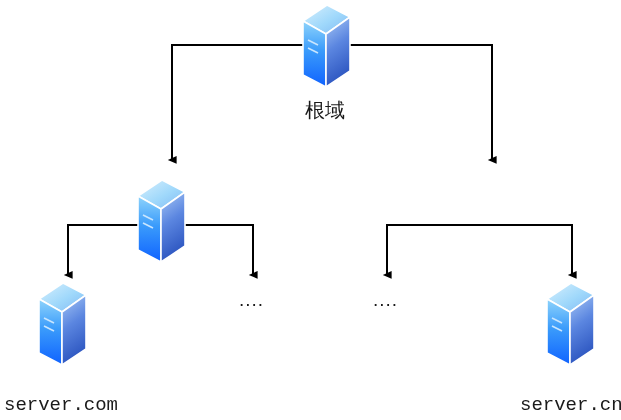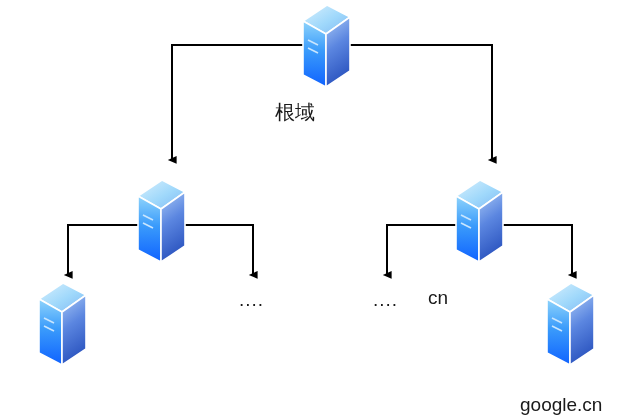--- a/index.html
+++ b/index.html
@@ -32,21 +32,22 @@
     position: absolute;
     left: 0;
     top: 0;
   }
   .node-label {
     position: absolute;
     white-space: nowrap;
     color: #1a1a1a;
     font-size: 19px;
     line-height: 22px;
-    font-family: Liberation Sans, sans-serif;
+    text-align: center;
+    font-family: Liberation Mono, monospace;
   }
   .label-cjk {
     font-size: 20px;
   }
   .ellipsis-label {
     position: absolute;
     white-space: nowrap;
     color: #1a1a1a;
     font-size: 19px;
     line-height: 22px;
@@ -121,49 +122,40 @@
   <div class="node" style="left:132px; top:178px; width:56px; height:88px;">
     <svg class="node-icon" width="56" height="88" viewBox="0 0 56 88">
       <polygon points="6,18 30,2 53,14 29,31" fill="url(#gTop)" stroke="#ffffff" stroke-width="1.6"></polygon>
       <polygon points="6,18 29,31 29,84 6,72" fill="url(#gSide)" stroke="#ffffff" stroke-width="1.6"></polygon>
       <polygon points="29,31 53,14 53,68 29,84" fill="url(#gFront)" stroke="#ffffff" stroke-width="1.6"></polygon>
       <line x1="11" y1="37" x2="21" y2="42" stroke="#cfe9ff" stroke-width="1.6" opacity="0.95"></line>
       <line x1="11" y1="45" x2="21" y2="50" stroke="#cfe9ff" stroke-width="1.6" opacity="0.95"></line>
     </svg>
   </div>
 
-  <div class="node" style="left:450px; top:178px; width:56px; height:88px;">
-    <svg class="node-icon" width="56" height="88" viewBox="0 0 56 88">
-      <polygon points="6,18 30,2 53,14 29,31" fill="url(#gTop)" stroke="#ffffff" stroke-width="1.6"></polygon>
-      <polygon points="6,18 29,31 29,84 6,72" fill="url(#gSide)" stroke="#ffffff" stroke-width="1.6"></polygon>
-      <polygon points="29,31 53,14 53,68 29,84" fill="url(#gFront)" stroke="#ffffff" stroke-width="1.6"></polygon>
-      <line x1="11" y1="37" x2="21" y2="42" stroke="#cfe9ff" stroke-width="1.6" opacity="0.95"></line>
-      <line x1="11" y1="45" x2="21" y2="50" stroke="#cfe9ff" stroke-width="1.6" opacity="0.95"></line>
-    </svg>
-    <div class="node-label" style="left:-22px; top:109px; width:100px;">cn</div>
-  </div>
 
   <div class="node" style="left:33px; top:281px; width:56px; height:88px;">
     <svg class="node-icon" width="56" height="88" viewBox="0 0 56 88">
       <polygon points="6,18 30,2 53,14 29,31" fill="url(#gTop)" stroke="#ffffff" stroke-width="1.6"></polygon>
       <polygon points="6,18 29,31 29,84 6,72" fill="url(#gSide)" stroke="#ffffff" stroke-width="1.6"></polygon>
       <polygon points="29,31 53,14 53,68 29,84" fill="url(#gFront)" stroke="#ffffff" stroke-width="1.6"></polygon>
       <line x1="11" y1="37" x2="21" y2="42" stroke="#cfe9ff" stroke-width="1.6" opacity="0.95"></line>
       <line x1="11" y1="45" x2="21" y2="50" stroke="#cfe9ff" stroke-width="1.6" opacity="0.95"></line>
     </svg>
+    <div class="node-label" style="left:-33px; top:113px; width:122px;">server.com</div>
   </div>
 
   <div class="node" style="left:541px; top:281px; width:56px; height:88px;">
     <svg class="node-icon" width="56" height="88" viewBox="0 0 56 88">
       <polygon points="6,18 30,2 53,14 29,31" fill="url(#gTop)" stroke="#ffffff" stroke-width="1.6"></polygon>
       <polygon points="6,18 29,31 29,84 6,72" fill="url(#gSide)" stroke="#ffffff" stroke-width="1.6"></polygon>
       <polygon points="29,31 53,14 53,68 29,84" fill="url(#gFront)" stroke="#ffffff" stroke-width="1.6"></polygon>
       <line x1="11" y1="37" x2="21" y2="42" stroke="#cfe9ff" stroke-width="1.6" opacity="0.95"></line>
       <line x1="11" y1="45" x2="21" y2="50" stroke="#cfe9ff" stroke-width="1.6" opacity="0.95"></line>
     </svg>
-    <div class="node-label" style="left:-21px; top:113px; width:98px;">google.cn</div>
+    <div class="node-label" style="left:-21px; top:113px; width:98px;">server.cn</div>
   </div>
 
   <div class="ellipsis-label" style="left:239px; top:289px;">....</div>
 
   <div class="ellipsis-label" style="left:373px; top:289px;">....</div>
 
 </div>
 
 </body></html>

